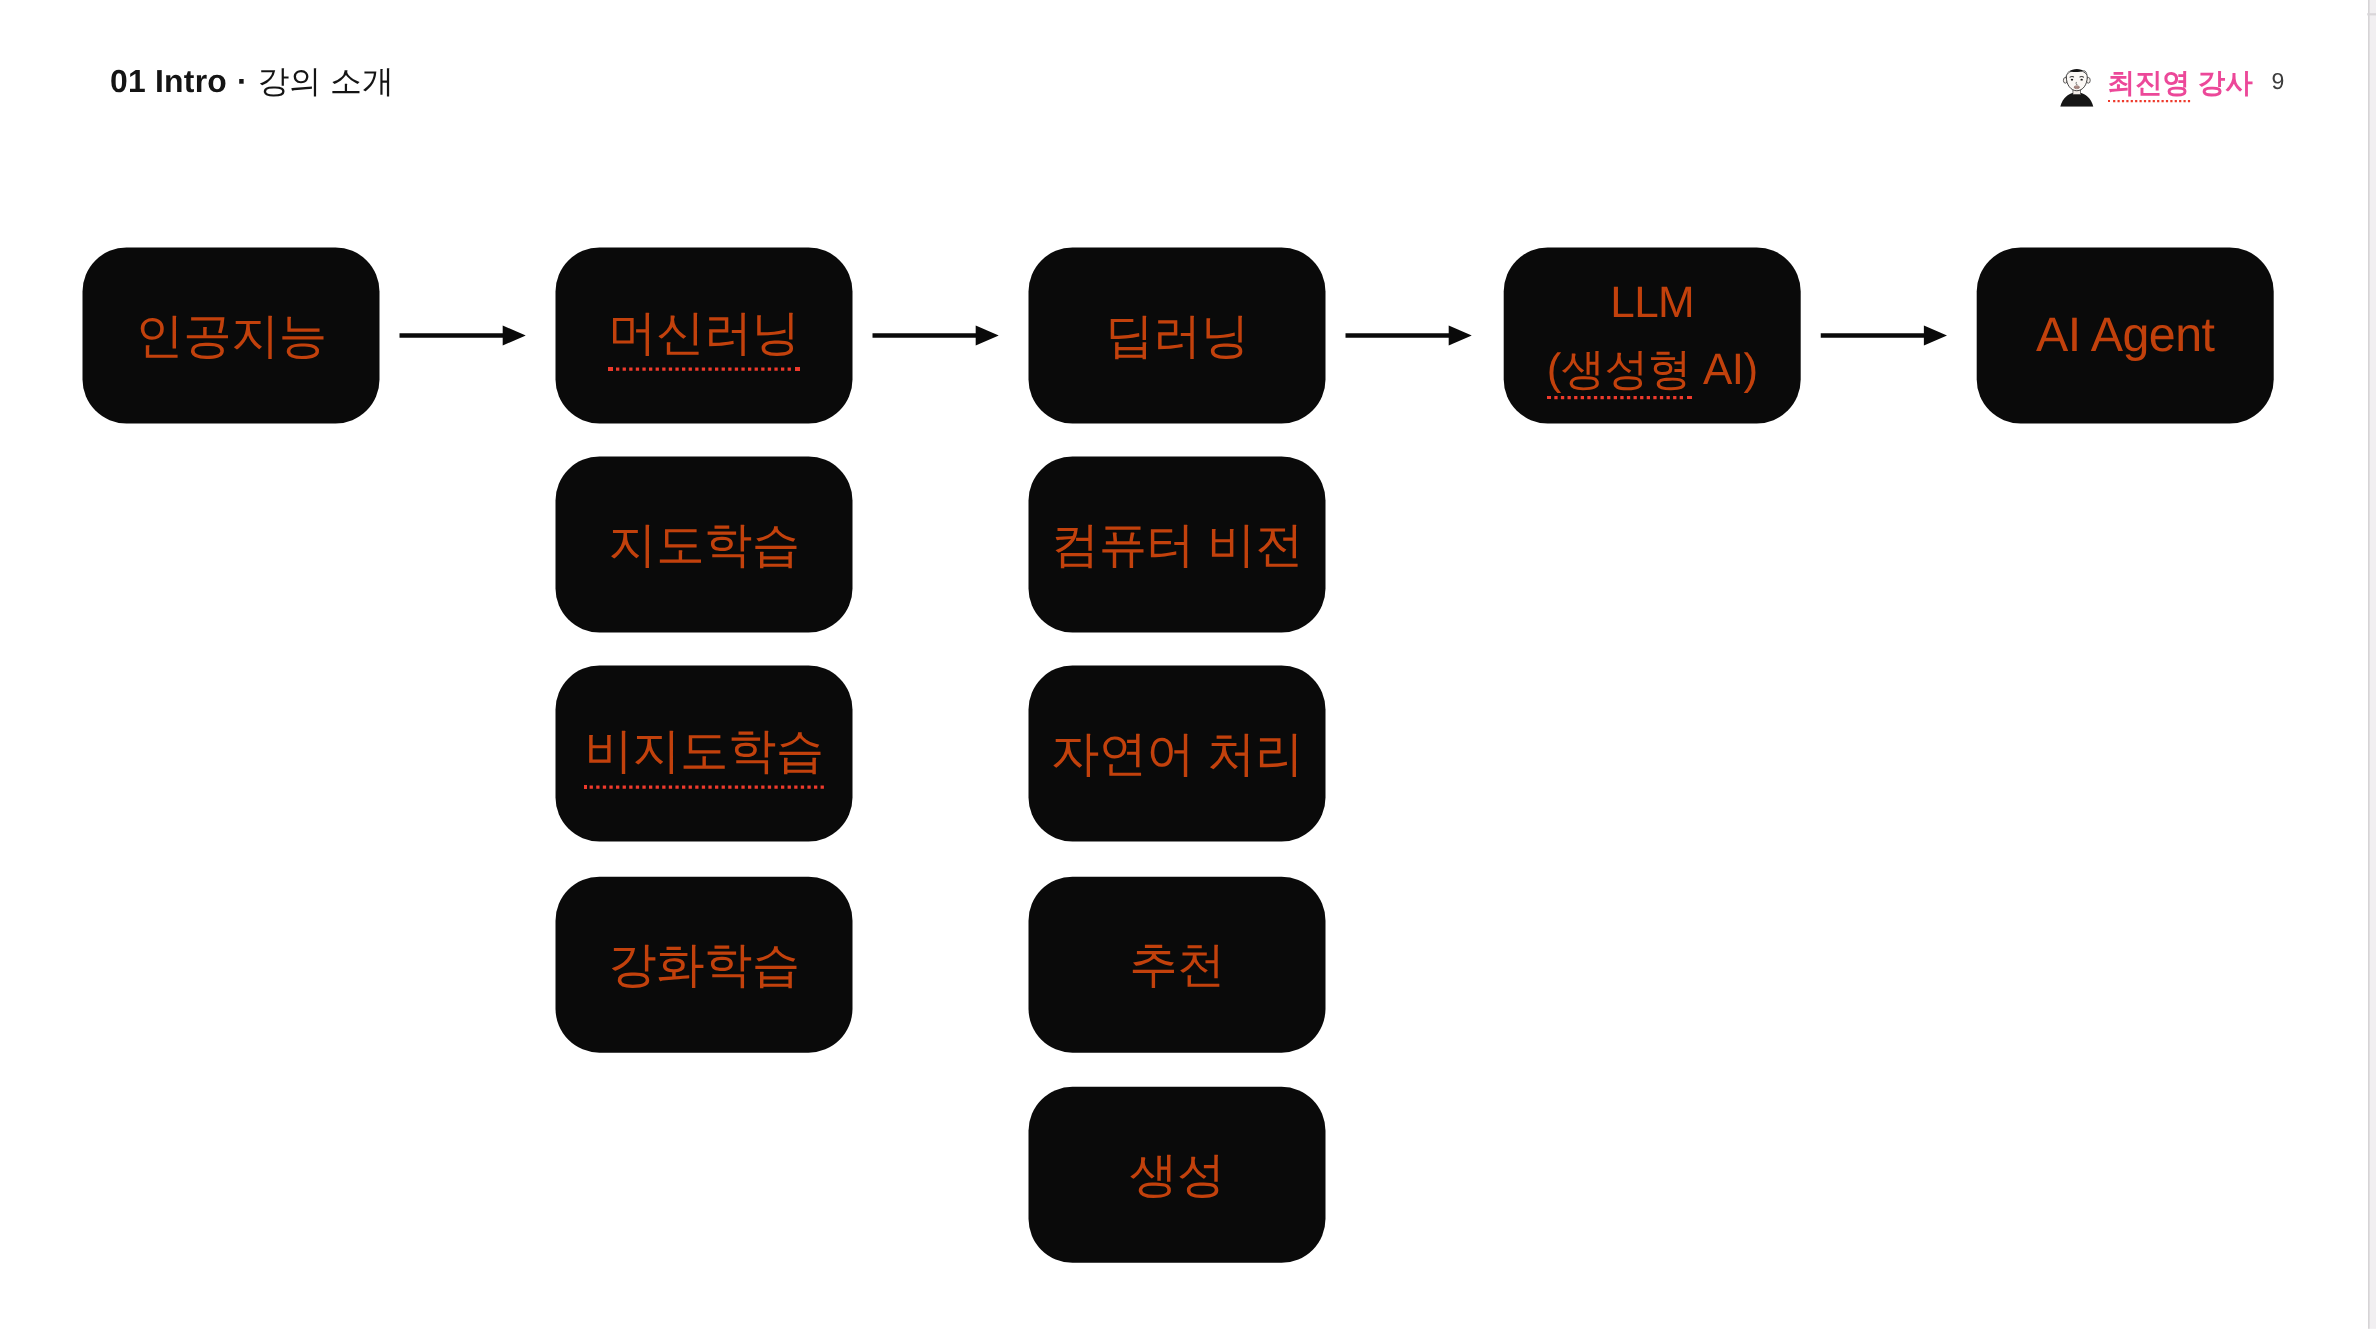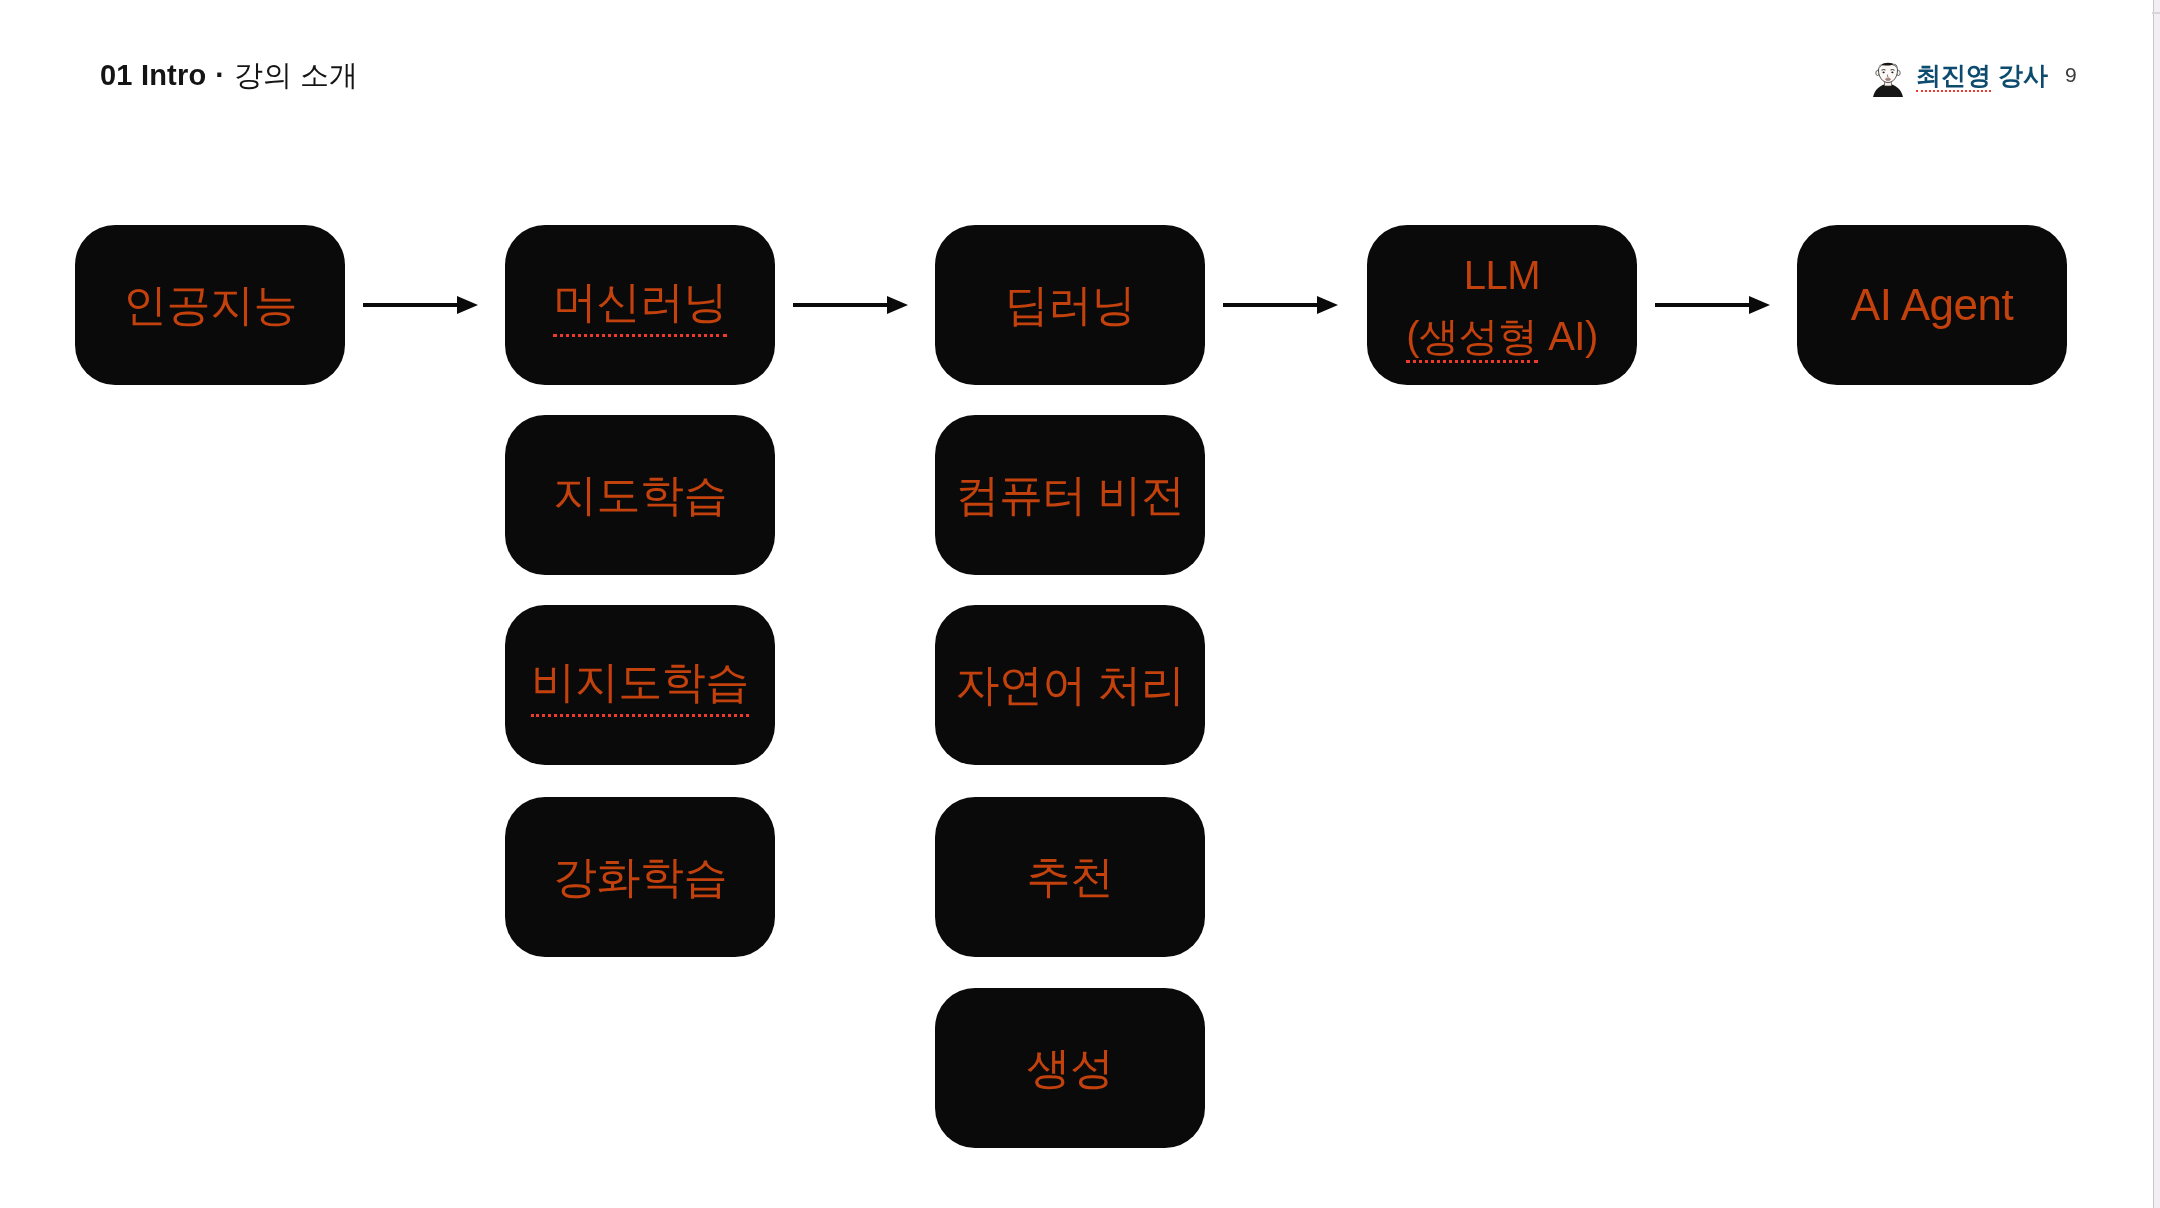--- a/index.html
+++ b/index.html
@@ -36,21 +36,21 @@
     top: 52px;
     height: 46px;
     display: flex;
     align-items: center;
   }
   .avatar { width: 36px; height: 44px; display: block; }
   .instructor .name {
     margin-left: 10px;
     font-size: 25px;
     font-weight: 600;
-    color: #0c4a6e;
+    color: #ec4899;
     white-space: nowrap;
   }
   .instructor .role { margin-left: 7px; }
   .instructor .pagenum {
     margin-left: 17px;
     font-size: 21px;
     font-weight: 400;
     color: #3c3c3c;
   }
 

